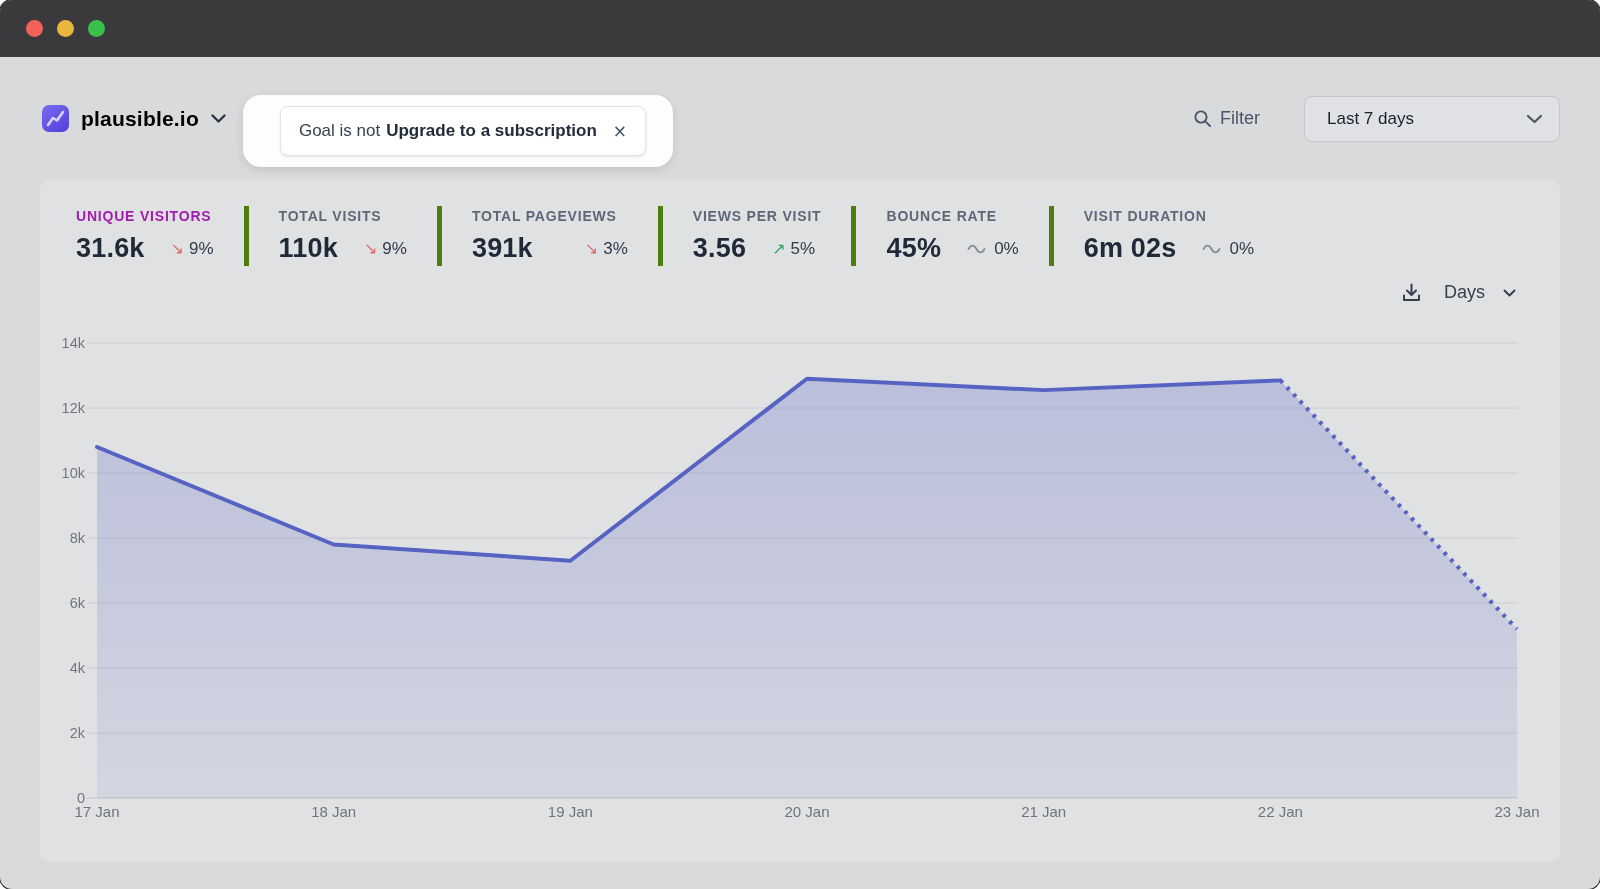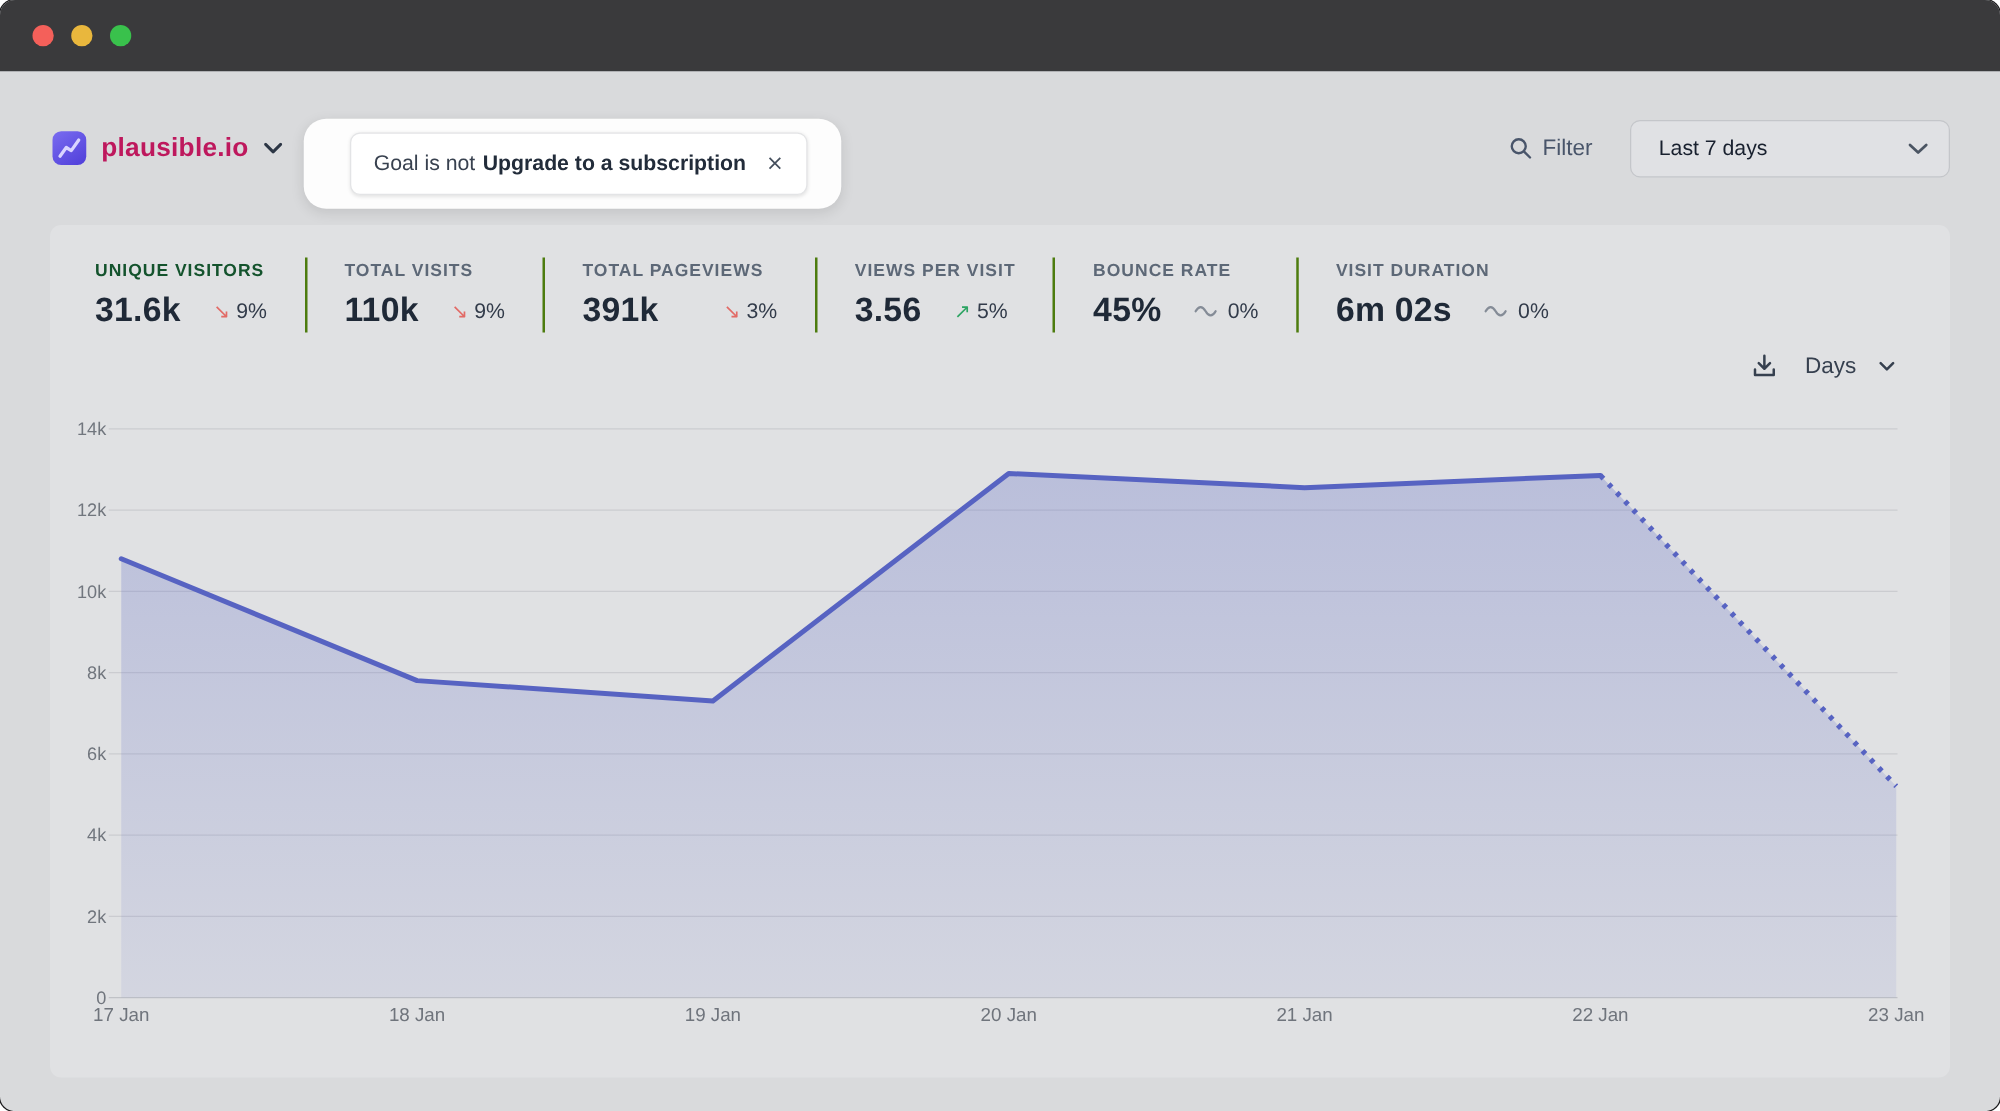--- a/index.html
+++ b/index.html
@@ -17,55 +17,55 @@
   .traffic{display:flex;gap:14px;}
   .light{width:17px;height:17px;border-radius:50%;}
   .light.red{background:#f4605a;}
   .light.yellow{background:#e9b73d;}
   .light.green{background:#39c14c;}
   
   .header{position:relative;height:123px;}
   .site-group{position:absolute;left:42px;top:0;height:123px;display:flex;align-items:center;gap:12px;cursor:pointer;}
   .logo{width:27px;height:27px;border-radius:7px;background:linear-gradient(145deg,#7a6cf0,#4f3ed9);position:relative;overflow:hidden;}
   .logo svg{position:absolute;inset:0;}
-  .site-name{font-size:21px;font-weight:700;color:#be185d;letter-spacing:.2px;}
+  .site-name{font-size:21px;font-weight:700;color:#000000;letter-spacing:.2px;}
   .chev{stroke:#2c3645;stroke-width:2.4;fill:none;stroke-linecap:round;stroke-linejoin:round;}
   
   .highlight-box{
     position:absolute;left:243px;top:38px;width:430px;height:72px;background:#fdfdfd;
     border-radius:18px;box-shadow:0 3px 10px rgba(0,0,0,.10);display:flex;align-items:center;justify-content:center;
   }
   .filter-pill{
     background:#ffffff;border:1px solid #e3e4e6;border-radius:8px;height:48px;
     box-shadow:0 1px 3px rgba(0,0,0,.10);display:flex;align-items:center;padding:0 18px;gap:6px;cursor:pointer;margin-left:10px;
   }
   .pill-prefix{font-size:17px;color:#38414f;}
   .pill-value{font-size:17px;font-weight:700;color:#222c3a;}
   .pill-x{font-size:17px;color:#454f5d;margin-left:10px;cursor:pointer;font-family:"DejaVu Sans",sans-serif;}
-  .right-group{position:absolute;right:40px;top:0;height:123px;display:flex;align-items:center;gap:30px;}
+  .right-group{position:absolute;right:40px;top:0;height:123px;display:flex;align-items:center;gap:44px;}
   .filter-btn{display:flex;align-items:center;gap:8px;cursor:pointer;}
   .filter-btn span{font-size:18px;color:#49556a;}
   .range-select{
     width:256px;height:46px;background:#e0e1e4;border:1px solid #c4c6ca;border-radius:8px;
     display:flex;align-items:center;padding:0 16px 0 22px;cursor:pointer;box-sizing:border-box;
   }
   .range-select span{font-size:17px;color:#18202e;flex:1;}
   
   .panel{
     position:absolute;left:40px;right:40px;top:180px;bottom:27px;
     background:#e0e1e3;border-radius:9px;
   }
   .stats{display:flex;align-items:flex-start;padding:26px 0 0 36px;}
-  .stat{padding:2px 30px;border-left:2px solid #4d7c0f;}
+  .stat{padding:2px 30px;border-left:5px solid #4d7c0f;}
   .stat:first-child{padding-left:0;border-left:none;}
   .stat-label{
     font-size:14px;font-weight:700;color:#5d6877;letter-spacing:.8px;margin-bottom:9px;white-space:nowrap;cursor:pointer;
   }
   .stat.active .stat-label{
-    color:#14532d;text-decoration-thickness:2px;text-underline-offset:6px;
+    color:#a21caf;text-decoration-thickness:2px;text-underline-offset:6px;
   }
   .stat-valrow{display:flex;align-items:center;}
   .stat-value{font-size:27px;font-weight:700;color:#1f2937;letter-spacing:.2px;white-space:nowrap;}
   .stat-change{display:flex;align-items:center;gap:5px;margin-left:26px;}
   .stat:nth-child(3) .stat-change{margin-left:52px;}
   .arrow{font-family:"DejaVu Sans",sans-serif;font-size:16px;line-height:1;}
   .dir-down .arrow{color:#e26a66;}
   .dir-up .arrow{color:#2da463;}
   .pct{font-size:17px;color:#323b4a;}
   

